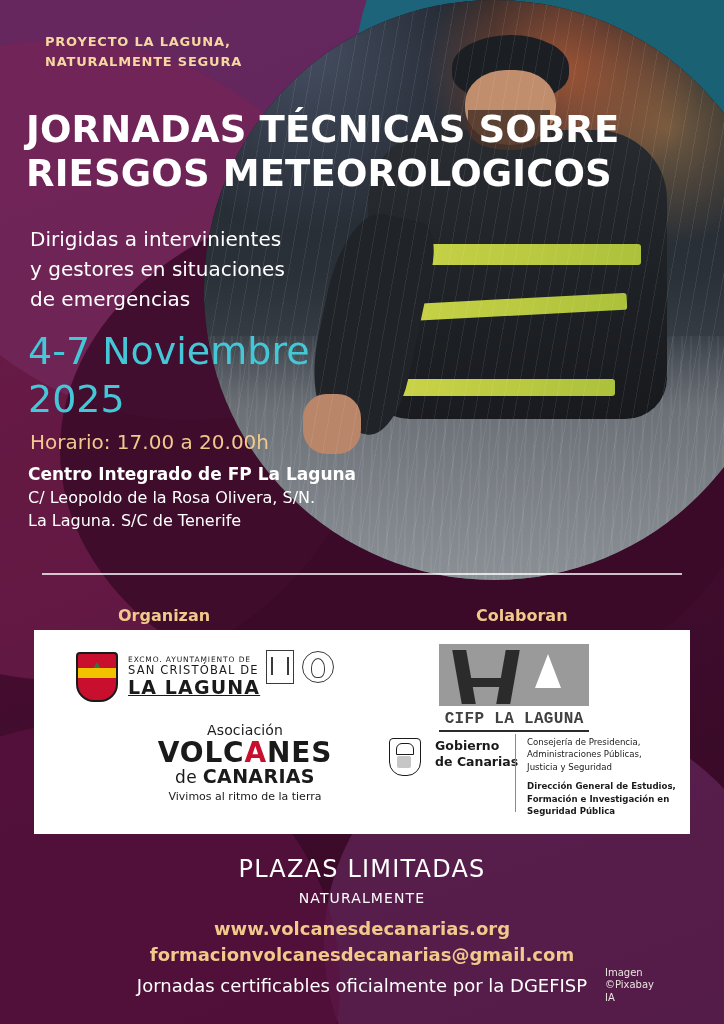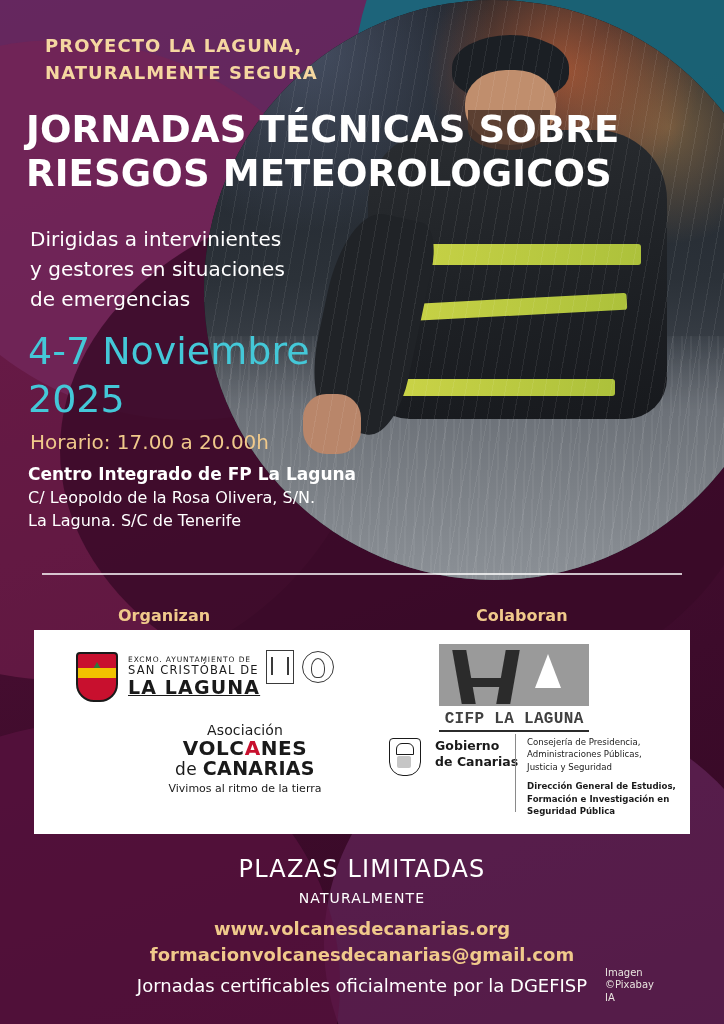--- a/index.html
+++ b/index.html
@@ -223,21 +223,21 @@
   
   .content { position: absolute; inset: 0; }
 
   .kicker {
     position: absolute;
     left: 45px;
     top: 32px;
     color: #f5d7a0;
     font-family: "DejaVu Sans", sans-serif;
     font-weight: bold;
-    font-size: 18px;
+    font-size: 13px;
     letter-spacing: 0.06em;
     line-height: 1.5;
     max-width: 330px;
   }
   .title {
     position: absolute;
     left: 26px;
     top: 108px;
     color: #ffffff;
     font-family: "DejaVu Sans", sans-serif;
@@ -426,21 +426,21 @@
     position: absolute;
     left: 96px;
     top: 92px;
     text-align: center;
     color: #1a1a1a;
     font-family: "DejaVu Sans", sans-serif;
     width: 230px;
   }
   .volc .v1 { font-size: 14px; letter-spacing: 0.01em; }
   .volc .v2 {
-    font-size: 20px; font-weight: bold; letter-spacing: 0.03em;
+    font-size: 28px; font-weight: bold; letter-spacing: 0.03em;
     position: relative; line-height: 1.05;
   }
   .volc .v2 .drop {
     color: #c8102e;
   }
   .volc .v3 { font-size: 17px; letter-spacing: 0.02em; margin-top: -2px;}
   .volc .v3 b { font-weight: bold; font-size: 19px; }
   .volc .v4 { font-size: 11px; margin-top: 3px; }
 
   

